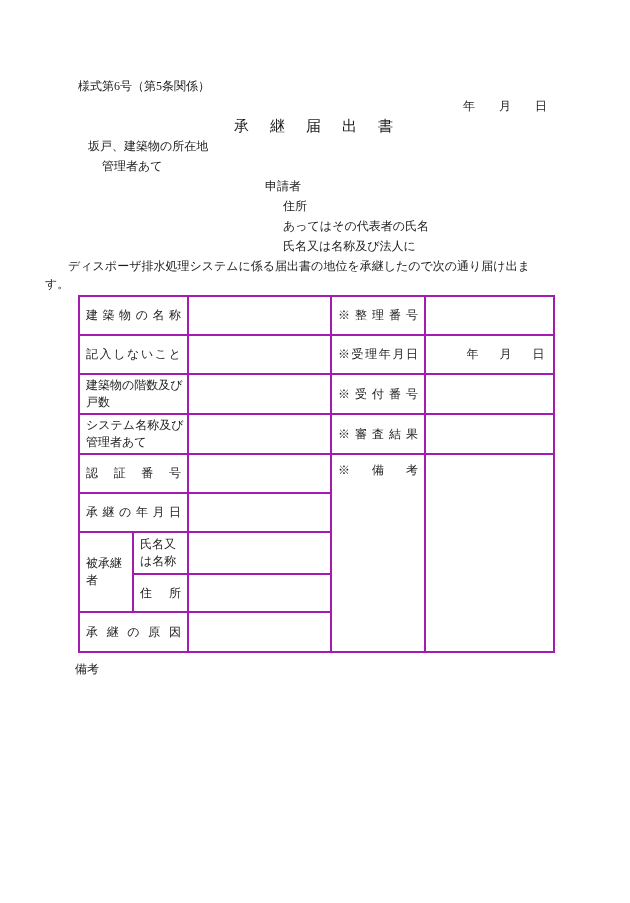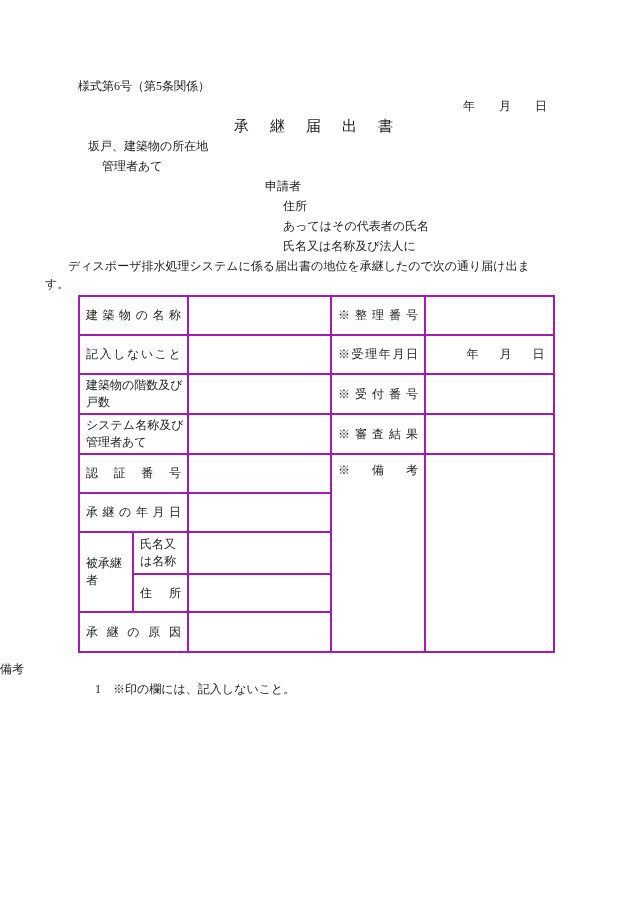--- a/index.html
+++ b/index.html
@@ -69,21 +69,21 @@
   tr.r1 { height: 39px; }
   tr.r2 { height: 39px; }
   tr.r3 { height: 40px; }
   tr.r4 { height: 39px; }
   tr.r5 { height: 39px; }
   tr.r6 { height: 39px; }
   tr.r7 { height: 42px; }
   tr.r8 { height: 38px; }
   tr.r9 { height: 40px; }
 
-  .notes-heading { margin-top: 6px; line-height: 20px; }
+  .notes-heading { margin-left: 75px; margin-top: 6px; line-height: 20px; }
   .notes-item    { margin-left: 95px; line-height: 20px; white-space: nowrap; }
 </style>
 </head>
 <body>
 
 <div class="page">
 
   <div class="line form-number">様式第6号（第5条関係）</div>
 
   <div class="line date-line">年　月　日</div>
@@ -168,15 +168,14 @@
         <td></td>
       </tr>
       <tr class="r9">
         <td colspan="2" class="j">承継の原因</td>
         <td></td>
       </tr>
     </tbody>
   </table>
 
   <div class="notes-heading">備考</div>
-  <div class="notes-item">1　※印の欄には、記入しないこと。</div>
 
 </div>
 
 </body></html>

